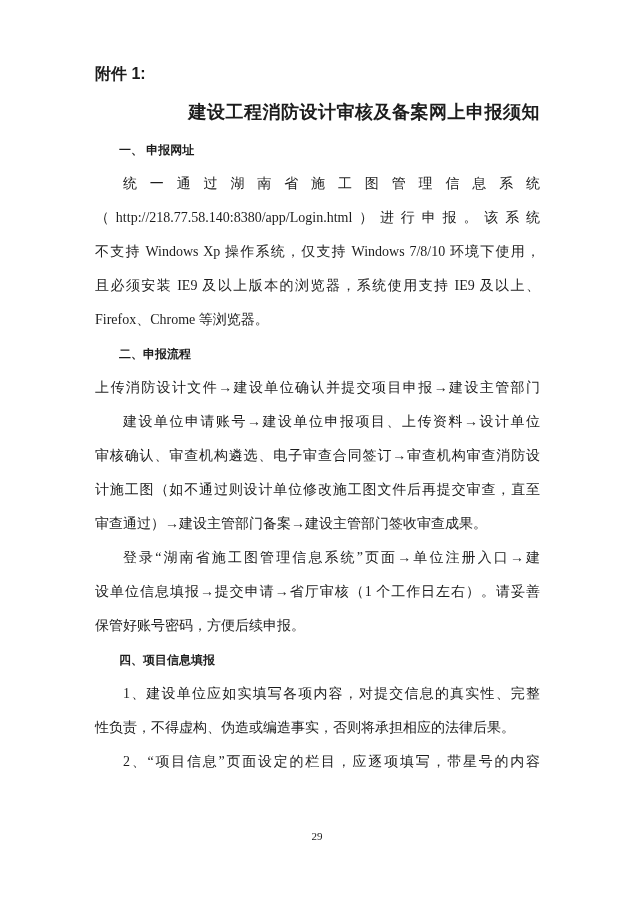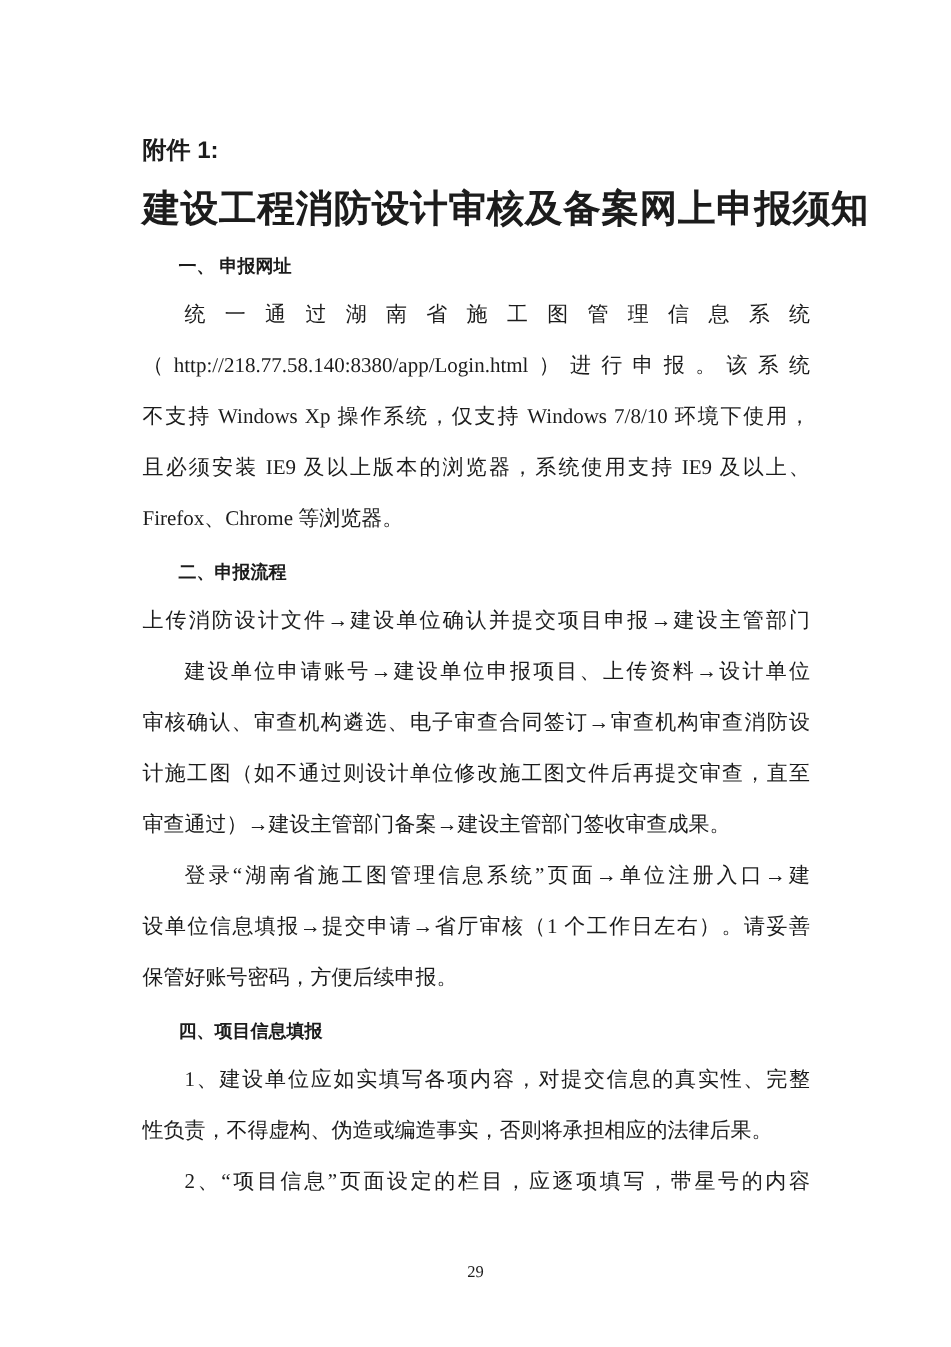--- a/index.html
+++ b/index.html
@@ -12,35 +12,35 @@
     width: 634px;
     height: 898px;
     background: #ffffff;
     color: #1c1c1c;
     font-family: "Liberation Serif", serif;
     overflow: hidden;
   }
   .content {
     position: absolute;
     left: 95px;
-    top: 84px;
+    top: 57px;
     width: 445px;
   }
   .attachment {
     font-family: "Liberation Sans", sans-serif;
     font-weight: bold;
     font-size: 16px;
     line-height: 34px;
     white-space: nowrap;
   }
   .title {
     margin: 0;
     font-family: "Liberation Sans", sans-serif;
     font-weight: bold;
-    font-size: 25px;
+    font-size: 18px;
     line-height: 42px;
     text-align: right;
     white-space: nowrap;
     letter-spacing: 0.5px;
   }
   .heading {
     font-family: "Liberation Sans", sans-serif;
     font-weight: bold;
     font-size: 12px;
     line-height: 34px;
@@ -60,21 +60,21 @@
     text-indent: 2em;
   }
   .last {
     text-align: right;
     text-align-last: left;
   }
   .page-num {
     position: absolute;
     left: 0;
     right: 0;
-    bottom: 44px;
+    bottom: 56px;
     text-align: center;
     font-size: 11px;
     font-family: "Liberation Serif", serif;
     color: #1c1c1c;
   }
 </style>
 </head>
 <body>
 
 <div class="page">

